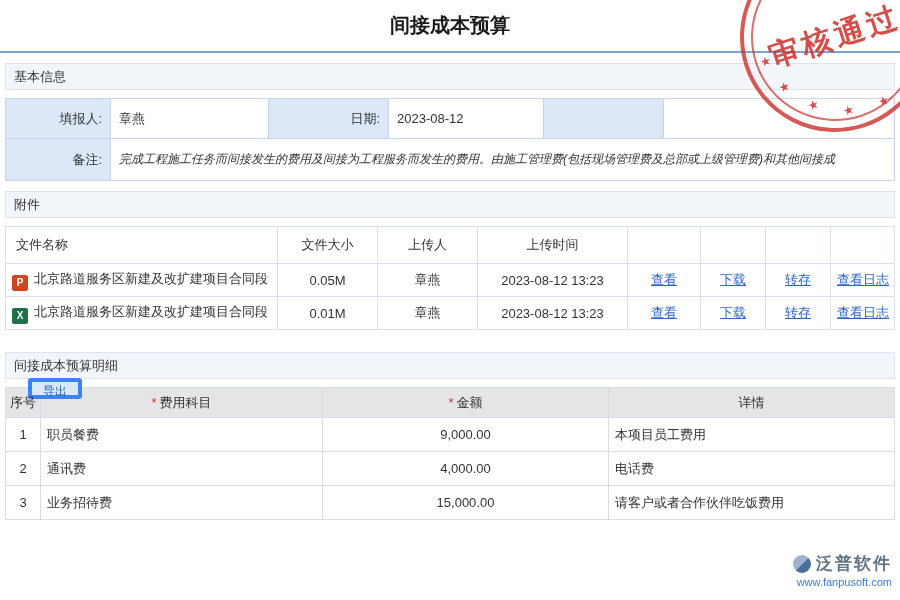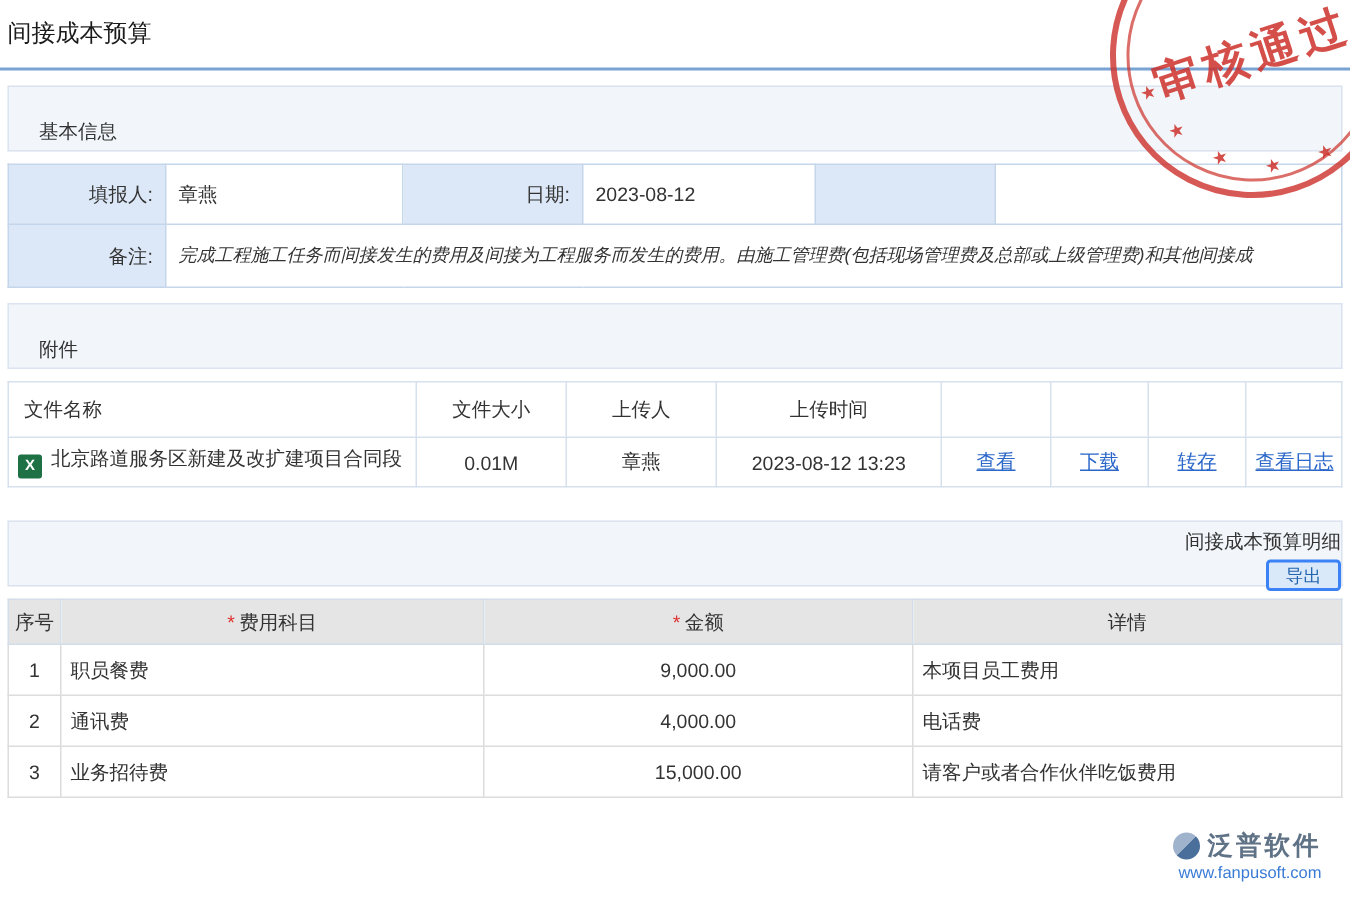--- a/index.html
+++ b/index.html
@@ -4,28 +4,28 @@
 <style>
   * { margin:0; padding:0; box-sizing:border-box; }
   html,body { width:900px; height:600px; }
   body {
     position:relative; overflow:hidden; background:#fff;
     font-family:"Liberation Sans","DejaVu Sans",sans-serif;
     color:#333; font-size:13px;
   }
   .page { padding:8px 5px 0 5px; }
 
-  .page-title { font-size:16px; font-weight:normal; color:#1a1a1a; padding:4px 0 12px 0; }
+  .page-title { text-align:center; font-size:20px; font-weight:bold; color:#1a1a1a; padding:4px 0 12px 0; }
   .top-divider { border-top:2px solid #79a3d3; margin:0 -5px; }
 
   .section-bar {
-    margin-top:10px; height:44px; line-height:25px;
+    margin-top:10px; height:27px; line-height:25px;
     background:#f2f6fb; border:1px solid #dbe4f0;
-    padding-left:20px; font-size:13px; color:#333;
-    display:flex; align-items:flex-end;
+    padding-left:8px; font-size:13px; color:#333;
+    display:flex; align-items:flex-start;
   }
 
   table { border-collapse:collapse; width:100%; table-layout:fixed; }
 
   
   .info-table { margin-top:8px; }
   .info-table td { border:1px solid #c5d6ea; padding:4px 8px; overflow:hidden; }
   .info-table .lbl { background:#dce8f7; text-align:right; }
   .info-table .val { background:#fff; text-align:left; }
   .info-table .r1 td { height:52px; }
@@ -48,21 +48,21 @@
     border-radius:2px; margin-right:6px; vertical-align:-3px;
   }
   .file-icon.word  { background:#2b5797; }
   .file-icon.ppt   { background:#d04423; }
   .file-icon.excel { background:#1e7145; }
 
   
   .detail-bar { margin-top:22px;flex-direction:column; }
   .export-btn {
     margin-left:14px; height:21px; line-height:17px; padding:1px 11px;
-    background:#d9e9fa; border:2px solid #3b82f6; color:#2464ae;
+    background:#d9e9fa; border:4px solid #3b82f6; color:#2464ae;
     border-radius:3px; font-size:12px; cursor:pointer;
     font-family:inherit;
   }
   .detail-table { margin-top:8px; }
   .detail-table th { background:#e5e5e5; border:1px solid #d3deea; height:30px; font-weight:normal; text-align:center; overflow:hidden; }
   .detail-table td { border:1px solid #dcdcdc; height:34px; padding:4px 6px; overflow:hidden; white-space:nowrap; }
   .detail-table td.c { text-align:center; }
 
   
   .stamp {
@@ -77,21 +77,21 @@
     letter-spacing:4px; white-space:nowrap;
   }
   .stamp .star { position:absolute; color:rgba(204,48,42,.85); font-size:12px; }
   .star.s1 { left:12px;  top:86px; }
   .star.s2 { left:22px;  top:116px; }
   .star.s3 { left:44px;  top:142px; }
   .star.s4 { left:76px;  top:158px; }
   .star.s5 { left:112px; top:160px; }
 
   
-  .footer-brand { position:absolute; right:19px; bottom:12px; text-align:right; z-index:40; }
+  .footer-brand { position:absolute; right:8px; bottom:12px; text-align:right; z-index:40; }
   .brand-row { display:flex; align-items:center; justify-content:flex-end; }
   .brand-logo {
     display:inline-block; width:18px; height:18px; border-radius:50%;
     background:linear-gradient(135deg,#9fb4cc 50%,#4a6f9b 50%);
     margin-right:5px;
   }
   .brand-name { font-size:17px; font-weight:bold; color:#5f7286; letter-spacing:2px; }
   .brand-site { font-size:11px; color:#3a7bd5; margin-top:1px;margin-left:48px; }
 </style>
 </head>
@@ -154,20 +154,32 @@
         <th>上传时间</th>
         <th></th>
         <th></th>
         <th></th>
         <th></th>
       </tr>
     </thead>
     <tbody>
       <tr>
         <td class="name-cell">
+          <span class="file-icon ppt">P</span><span>北京路道服务区新建及改扩建项目合同段</span>
+        </td>
+        <td>0.05M</td>
+        <td>章燕</td>
+        <td>2023-08-12 13:23</td>
+        <td><a class="link">查看</a></td>
+        <td><a class="link">下载</a></td>
+        <td><a class="link">转存</a></td>
+        <td><a class="link">查看日志</a></td>
+      </tr>
+      <tr>
+        <td class="name-cell">
           <span class="file-icon excel">X</span><span>北京路道服务区新建及改扩建项目合同段</span>
         </td>
         <td>0.01M</td>
         <td>章燕</td>
         <td>2023-08-12 13:23</td>
         <td><a class="link">查看</a></td>
         <td><a class="link">下载</a></td>
         <td><a class="link">转存</a></td>
         <td><a class="link">查看日志</a></td>
       </tr>

